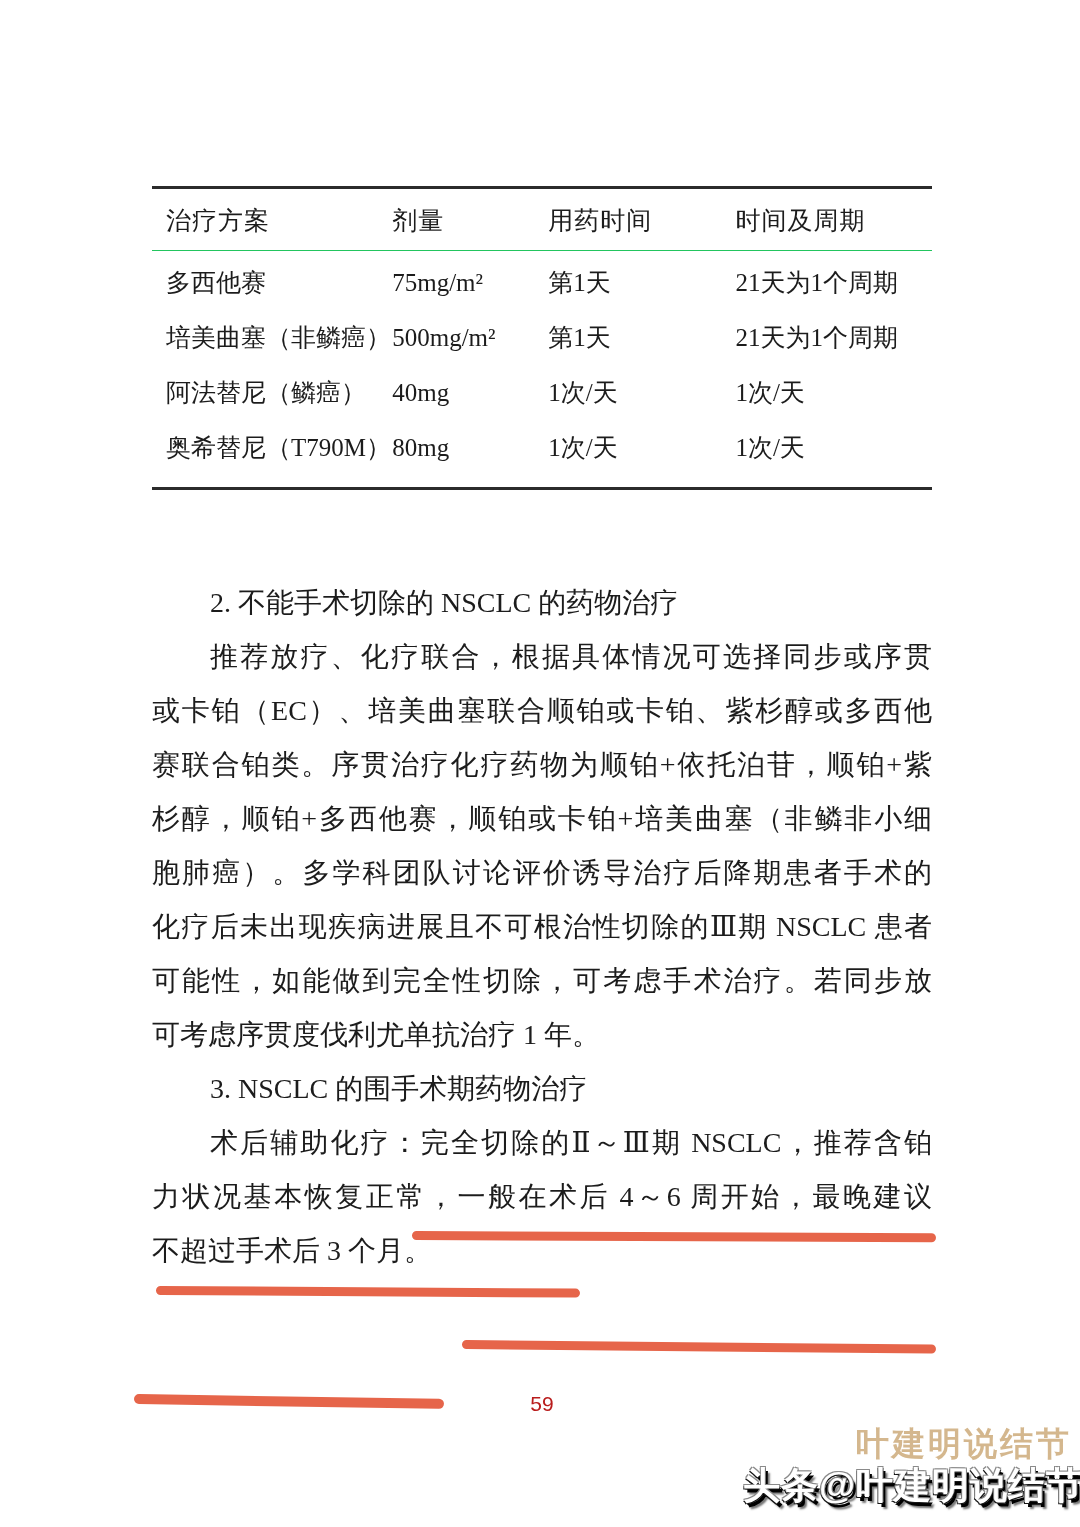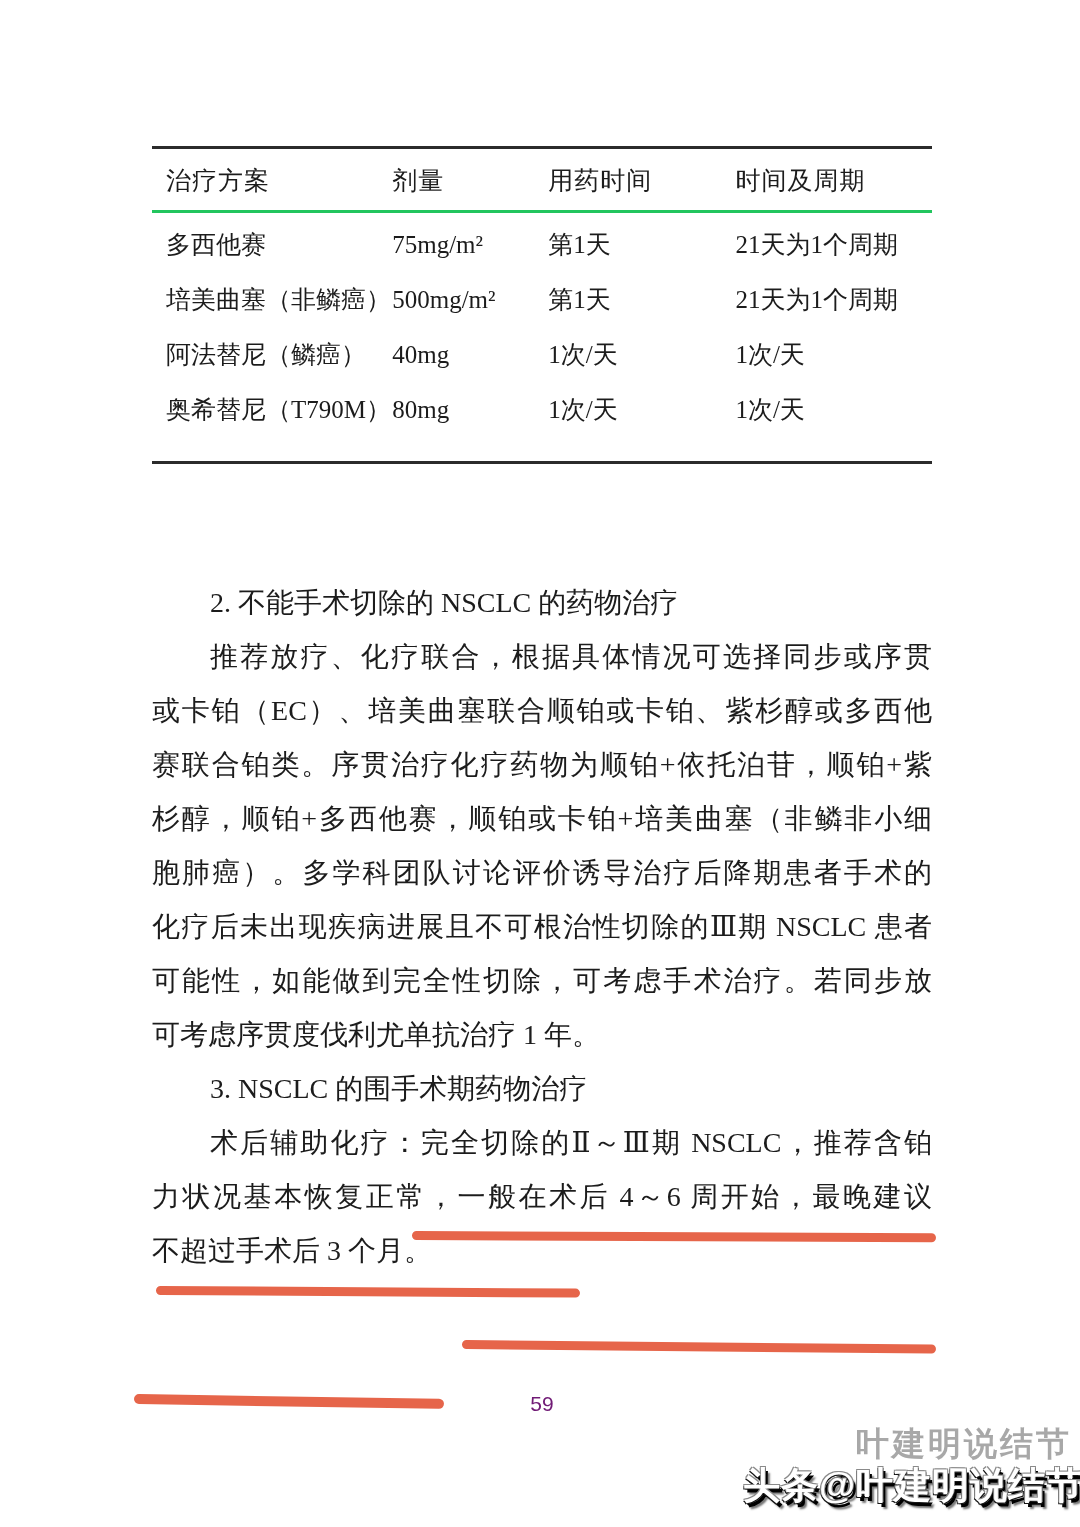--- a/index.html
+++ b/index.html
@@ -4,49 +4,49 @@
 <style>
   html,body{margin:0;padding:0;}
   body{
     width:1080px;height:1527px;background:#ffffff;position:relative;
     font-family:"Liberation Serif","DejaVu Serif",serif;color:#1c1c1c;overflow:hidden;
   }
   
   .tablewrap{position:absolute;left:152px;top:146px;width:780px;}
   .table-title{text-align:center;font-size:29px;font-weight:600;letter-spacing:2px;height:38px;line-height:38px;}
   .thead{display:grid;grid-template-columns:29% 20% 24% 27%;
-         border-top:3px solid #2b2b2b;border-bottom:3px solid #22c55e;
-         padding:15px 0 13px;font-size:25px;}
+         border-top:3px solid #2b2b2b;border-bottom:1px solid #22c55e;
+         padding:15px 0 13px;font-size:25px;margin-top:40px;}
   .thead>div{padding-left:14px;letter-spacing:1px;}
-  .tbody{border-bottom:3px solid #2b2b2b;padding:4px 0 24px;}
+  .tbody{border-bottom:3px solid #2b2b2b;padding:4px 0 12px;}
   .trow{display:grid;grid-template-columns:29% 20% 24% 27%;height:55px;align-items:center;font-size:25px;}
   .trow>div{padding-left:14px;white-space:nowrap;}
   
   .bodytext{position:absolute;left:152px;top:576px;width:780px;font-size:28px;line-height:54px;}
   .line{height:54px;text-align:justify;text-align-last:justify;white-space:nowrap;}
   .line.left{text-align:center;text-align-last:left;}
   .line.indent{text-indent:58px;}
   
   .hl{position:absolute;height:9px;border-radius:5px;transform-origin:left center;}
   .hl1{top:655px;left:260px;width:524px;transform:rotate(0.25deg);}
   .hl2{top:710px;left:4px;width:424px;transform:rotate(0.35deg);}
   .hl3{top:764px;left:310px;width:474px;transform:rotate(0.55deg);}
   .hl4{top:818px;left:-18px;width:310px;height:10px;transform:rotate(0.9deg);}
   
   .pagenum{position:absolute;top:1392px;left:152px;width:780px;text-align:center;font-size:21px;
-           font-family:"Liberation Sans","DejaVu Sans",sans-serif;color:#701a75;}
+           font-family:"Liberation Sans","DejaVu Sans",sans-serif;color:#b91c1c;}
   
   .watermark{position:absolute;right:-4px;bottom:16px;white-space:nowrap;
     font-family:"Liberation Sans","DejaVu Sans",sans-serif;font-weight:700;font-size:37px;
     letter-spacing:1px;color:#ffffff;
     text-shadow:-1px -1px 0 #8a8a8a,1px -1px 0 #8a8a8a,-1px 1px 0 #161616,
                 1px 1px 0 #161616,3px 4px 0 #000,5px 6px 2px rgba(0,0,0,.55);}
   .watermark-ghost{position:absolute;right:8px;bottom:60px;white-space:nowrap;
     font-family:"Liberation Sans","DejaVu Sans",sans-serif;font-weight:700;font-size:33px;
-    letter-spacing:3px;color:#404040;opacity:.45;}
+    letter-spacing:3px;color:#a16207;opacity:.45;}
 </style>
 </head>
 <body>
 
 <div>
 
   <div class="tablewrap">
     <div class="thead">
       <div>治疗方案</div>
       <div>剂量</div>

